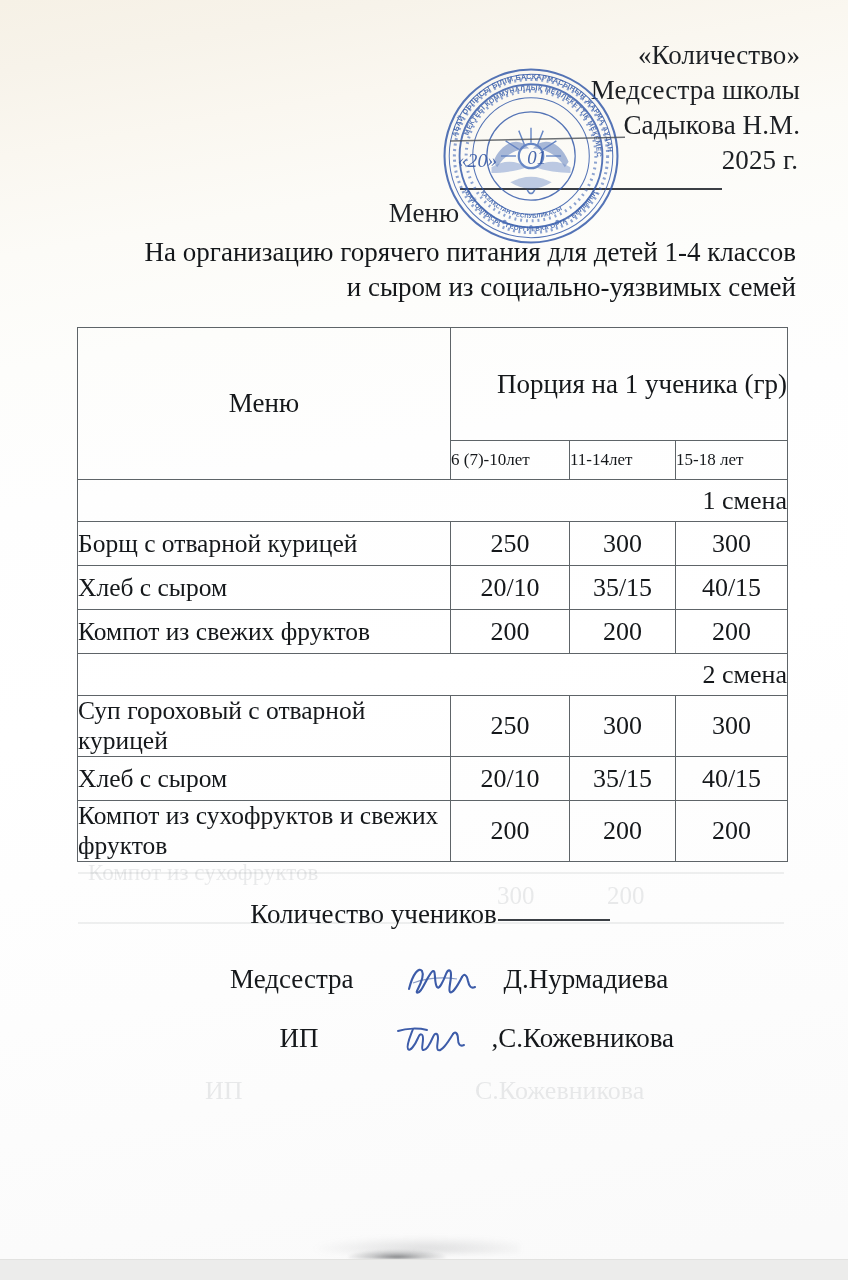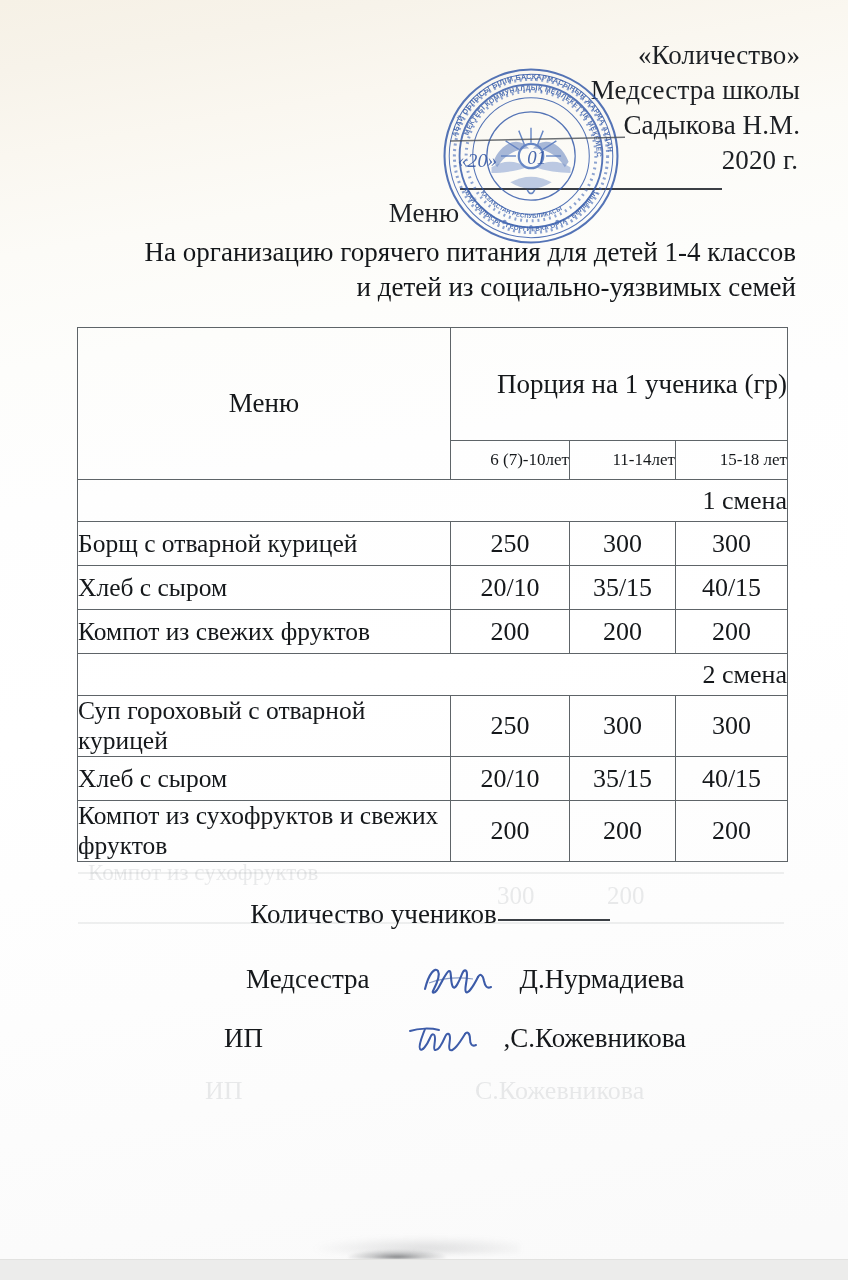--- a/index.html
+++ b/index.html
@@ -137,21 +137,21 @@
     font-size: 27px;
   }
   .th-portion {
     height: 113px;
     text-align: right;
     font-size: 27px;
     vertical-align: middle;
   }
   .th-age {
     height: 39px;
-    text-align: right;
+    text-align: left;
     font-size: 17px;
     letter-spacing: 0;
   }
 
   .row-shift td {
     height: 42px;
     text-align: right;
     font-size: 26px;
   }
   .dish {
@@ -184,24 +184,24 @@
     margin-left: 1px;
   }
 
   .sig-row {
     position: absolute;
     font-size: 27px;
     color: #15181b;
     white-space: nowrap;
   }
   #sig-nurse { left: 230px; top: 963px; }
-  #sig-ip    { left: 224px; top: 1022px; }
+  #sig-ip    { left: 212px; top: 1022px; text-align: center; }
 
   .sig-role { display: inline-block; }
-  #sig-nurse .sig-role { width: 168px; margin-left: 16px; }
+  #sig-nurse .sig-role { width: 168px; }
   #sig-ip    .sig-role { width: 174px; }
 
   .sig-mark {
     display: inline-block;
     width: 92px;
     height: 34px;
     vertical-align: -9px;
     position: relative;
   }
   .sig-name { display: inline-block; }
@@ -232,21 +232,21 @@
   <div class="ghost-line" style="left:78px; top:872px; width:706px; height:2px;"></div>
   <div class="ghost-line" style="left:78px; top:922px; width:706px; height:2px;"></div>
   <div class="ghost" style="left:497px; top:882px; font-size:25px;">300</div>
   <div class="ghost" style="left:607px; top:882px; font-size:25px;">200</div>
   <div class="ghost" style="left:88px; top:860px; font-size:23px;">Компот из сухофруктов</div>
 
   <div id="approve-block">
     <span class="ln">«Количество»</span>
     <span class="ln">Медсестра школы</span>
     <span class="ln">Садыкова Н.М.</span>
-    <span class="ln date-ln">2020 г.</span>
+    <span class="ln date-ln">2025 г.</span>
     <div id="date-rule"></div>
   </div>
 
   <div id="stamp">
     <svg viewBox="0 0 200 200" width="188" height="188">
       <defs>
         <path id="arcTop" d="M 100,100 m -82,0 a 82,82 0 1 1 164,0" fill="none"></path>
         <path id="arcTop2" d="M 100,100 m -70,0 a 70,70 0 1 1 140,0" fill="none"></path>
         <path id="arcBot" d="M 100,100 m -80,0 a 80,80 0 1 0 160,0" fill="none"></path>
         <path id="arcBot2" d="M 100,100 m -66,0 a 66,66 0 1 0 132,0" fill="none"></path>
@@ -310,21 +310,21 @@
         <text x="22" y="112" font-size="21" font-style="italic">«20»</text>
         <text x="96" y="108" font-size="20" font-style="italic">01</text>
       </g>
       <line x1="14" y1="84" x2="200" y2="80" stroke="#3c4249" stroke-width="1.5" opacity=".8"></line>
     </svg>
   </div>
 
   <div id="title-menu">Меню</div>
   <div id="title-sub">
     <span class="ln">На организацию горячего питания для детей 1-4 классов</span>
-    <span class="ln">и детей из социально-уязвимых семей</span>
+    <span class="ln">и сыром из социально-уязвимых семей</span>
   </div>
 
   <div id="tbl-wrap">
     <table class="menu-table">
       <colgroup>
         <col class="c-name">
           <col class="c-a">
           <col class="c-b">
           <col class="c-c">
       </colgroup>

